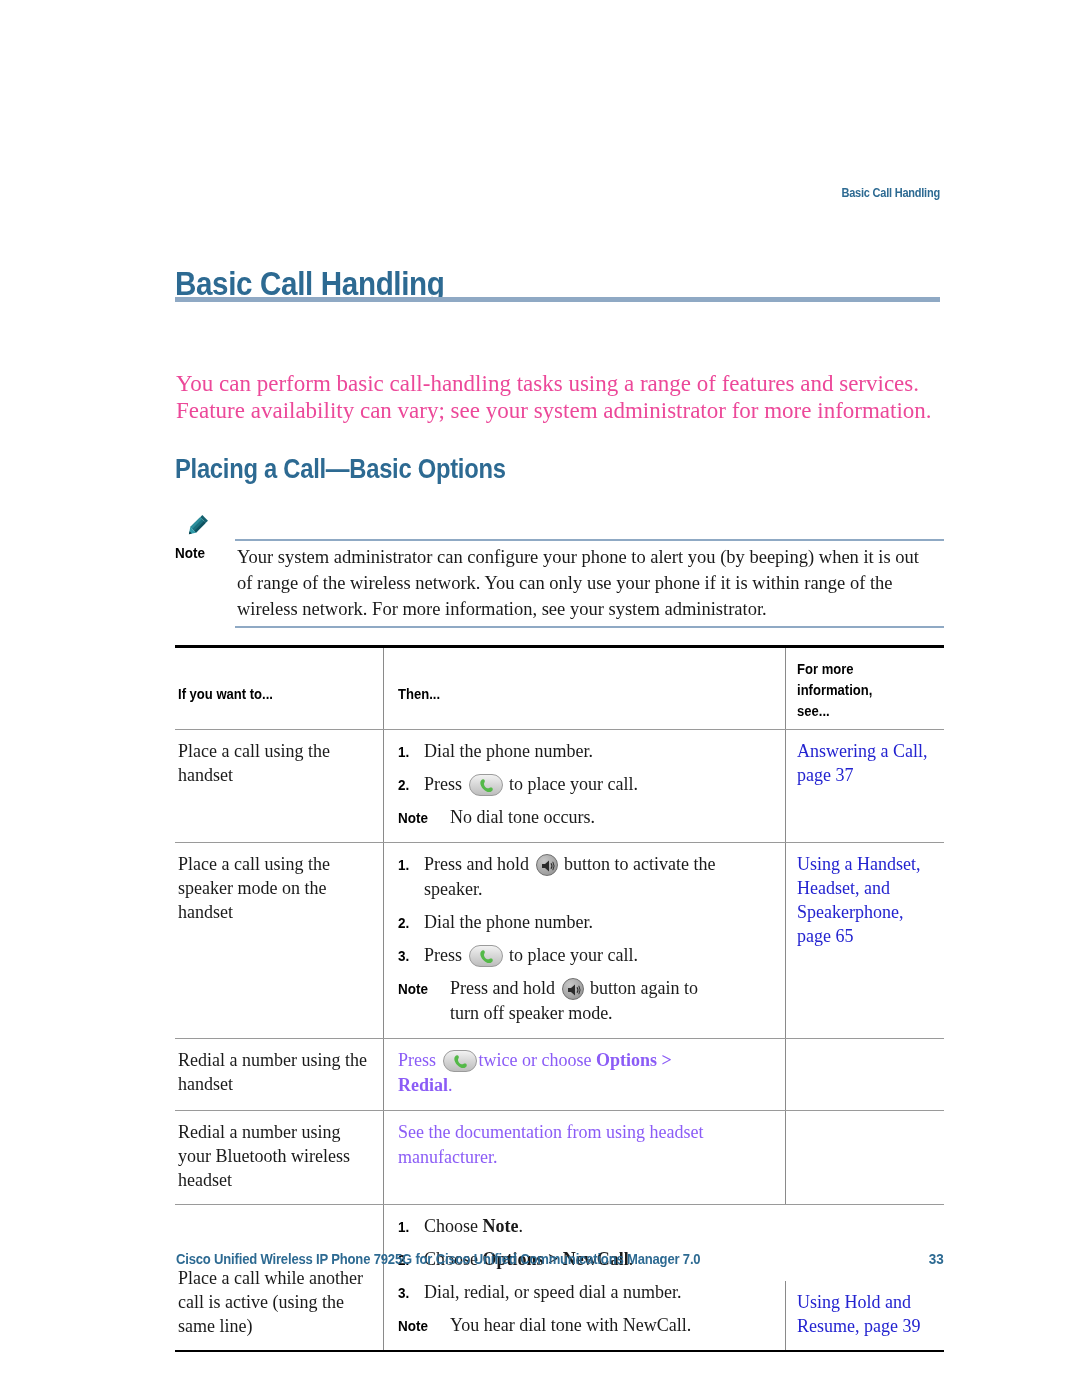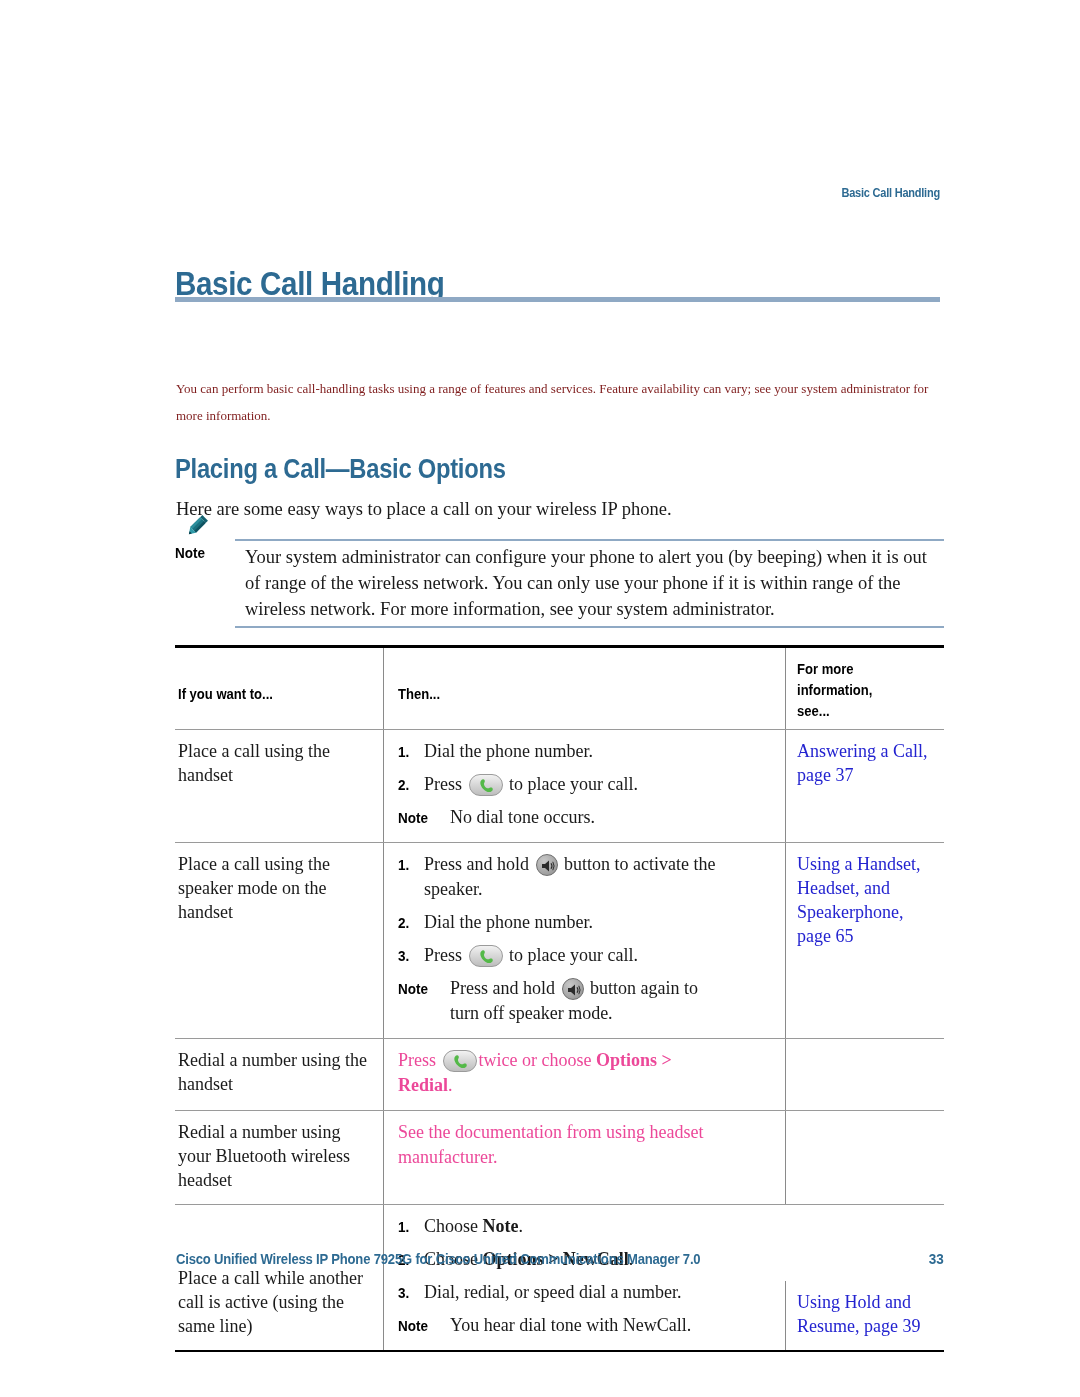--- a/index.html
+++ b/index.html
@@ -56,25 +56,25 @@
     top: 297px;
     width: 765px;
     height: 5px;
     background: #8fa9c4;
   }
 
   
   .intro {
     position: absolute;
     left: 176px;
-    top: 363px;
+    top: 348px;
     width: 768px;
-    font-size: 13px;
+    font-size: 23px;
     line-height: 26.5px;
-    color: #7f1d1d;
+    color: #ec4899;
   }
 
   .section-title {
     position: absolute;
     left: 175px;
     top: 432px;
     font-family: "Liberation Sans", sans-serif;
     font-weight: bold;
     font-size: 27px;
     color: #2d6a92;
@@ -122,21 +122,21 @@
     top: 31px;
     font-family: "Liberation Sans", sans-serif;
     font-weight: bold;
     font-size: 15px;
     color: #000;
     transform: scaleX(0.9);
     transform-origin: left center;
   }
   .note-body {
     position: absolute;
-    left: 70px;
+    left: 62px;
     top: 31px;
     width: 700px;
     font-size: 18.5px;
     line-height: 26px;
     color: #1a1a1a;
     font-family: Liberation Serif, serif;
   }
   .note-rule-bottom {
     position: absolute;
     left: 60px;
@@ -236,21 +236,21 @@
     font-family: "Liberation Sans", sans-serif;
     font-weight: bold;
     font-size: 15px;
     color: #000;
     transform: scaleX(0.9);
     transform-origin: left center;
   }
   .plain {
     font-size: 18px;
     line-height: 25px;
-    color: #ec4899;
+    color: #8b5cf6;
   }
   b.bold { font-weight: bold; }
 
   
   .icon-answer {
     display: inline-block;
     vertical-align: -6px;
     width: 34px;
     height: 22px;
     border-radius: 11px;
@@ -314,21 +314,20 @@
 <div class="page">
 
   <div class="running-head">Basic Call Handling</div>
 
   <h1 class="chapter-title">Basic Call Handling</h1>
   <div class="chapter-rule"></div>
 
   <p class="intro">You can perform basic call-handling tasks using a range of features and services. Feature availability can vary; see your system administrator for more information.</p>
 
   <h2 class="section-title">Placing a Call—Basic Options</h2>
-  <p class="lead">Here are some easy ways to place a call on your wireless IP phone.</p>
 
   <div class="note-block">
     <span class="note-pencil">
       <svg width="26" height="26" viewBox="0 0 26 26">
         <g transform="rotate(45 13 13)">
           <rect x="9" y="1.5" width="8" height="3" fill="#13606e"></rect>
           <rect x="9" y="4.5" width="8" height="14" fill="#19717f"></rect>
           <rect x="9" y="4.5" width="2.6" height="14" fill="#2c8e9c"></rect>
           <rect x="14.4" y="4.5" width="2.6" height="14" fill="#0f5260"></rect>
           <polygon points="9,18.5 17,18.5 13,24.5" fill="#2f9aa8"></polygon>

